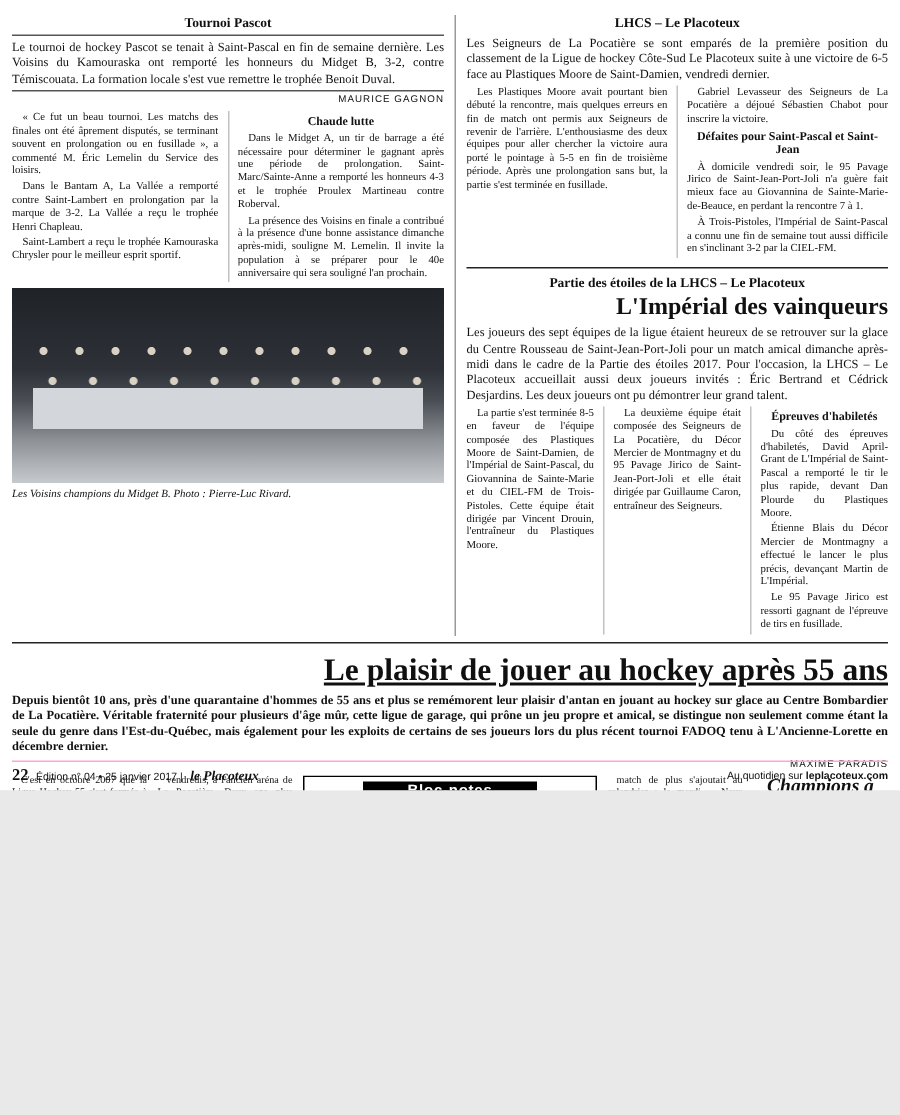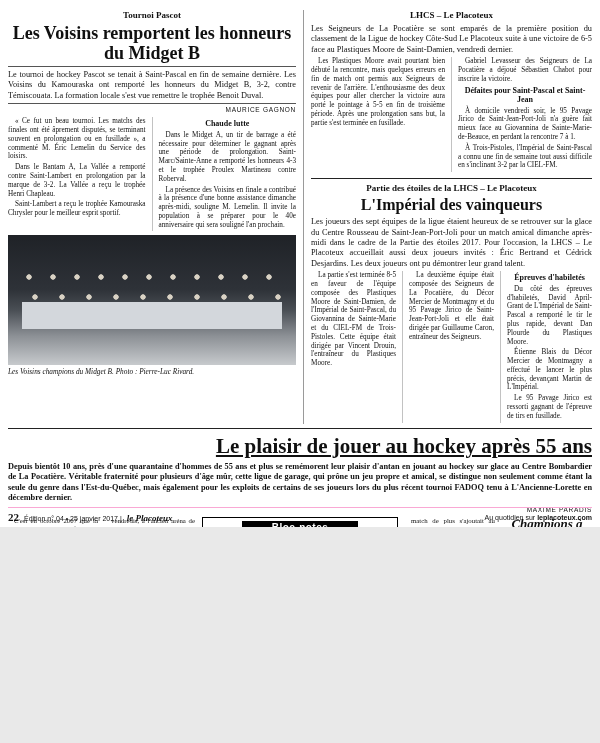--- a/index.html
+++ b/index.html
@@ -3,21 +3,21 @@
 <meta charset="utf-8">
 <style>
   * { box-sizing:border-box; margin:0; padding:0; }
   html,body { background:#e9e9e9; }
   body { font-family:"Liberation Serif",serif; color:#101010; }
   .page { width:600px; height:527px; background:#fff; position:relative; padding:10px 8px 0; overflow:hidden; margin:0 auto; }
 
   .kicker { text-align:center; font-weight:bold; font-size:9px; line-height:11px; }
   .headline-a { font-weight:bold; font-size:18px; line-height:20px; text-align:center; margin:2px 0 3px; }
   .headline-b { font-weight:bold; font-size:14.5px; line-height:16px; text-align:center; margin:2px 0 3px; }
-  .headline-c { font-weight:bold; font-size:16px; line-height:18px; text-align:center; margin:2px 0 3px; }
+  .headline-c { font-weight:bold; font-size:16px; line-height:18px; text-align:right; margin:2px 0 3px; }
   .headline-d { font-weight:bold; font-size:21px; line-height:24px; text-align:right; margin:5px 0 4px;text-decoration:underline; }
   .rule { border-top:1px solid #555; margin:2px 0; }
   .lead { font-weight:normal; font-size:8.3px; line-height:10.4px; text-align:justify; margin:3px 0 2px; }
   .byline { text-align:right; font-family:"Liberation Sans",sans-serif; font-size:6.5px; letter-spacing:.7px; text-transform:uppercase; margin:2px 0 4px; }
 
   .top { display:flex; height:414px; overflow:hidden; }
   .art-left { width:288px; flex:0 0 288px; }
   .top-vrule { width:1px; background:#9a9a9a; margin:0 7px; }
   .art-right { flex:1; min-width:0; }
 
@@ -68,21 +68,20 @@
 </style>
 </head>
 <body>
 
 <div class="page">
 
   <section class="top">
 
     <article class="art-left">
       <div class="kicker">Tournoi Pascot</div>
-      <h1 class="headline-a">Les Voisins remportent les honneurs du Midget B</h1>
       <div class="rule"></div>
       <p class="lead">Le tournoi de hockey Pascot se tenait à Saint-Pascal en fin de semaine dernière. Les Voisins du Kamouraska ont remporté les honneurs du Midget B, 3-2, contre Témiscouata. La formation locale s'est vue remettre le trophée Benoit Duval.</p>
       <div class="rule"></div>
       <div class="byline">Maurice Gagnon</div>
       <div class="cols">
         <div class="c">
           <p>« Ce fut un beau tournoi. Les matchs des finales ont été âprement disputés, se terminant souvent en prolongation ou en fusillade », a commenté M. Éric Lemelin du Service des loisirs.</p>
           <p>Dans le Bantam A, La Vallée a remporté contre Saint-Lambert en prolongation par la marque de 3-2. La Vallée a reçu le trophée Henri Chapleau.</p>
           <p>Saint-Lambert a reçu le trophée Kamouraska Chrysler pour le meilleur esprit sportif.</p>
         </div>

